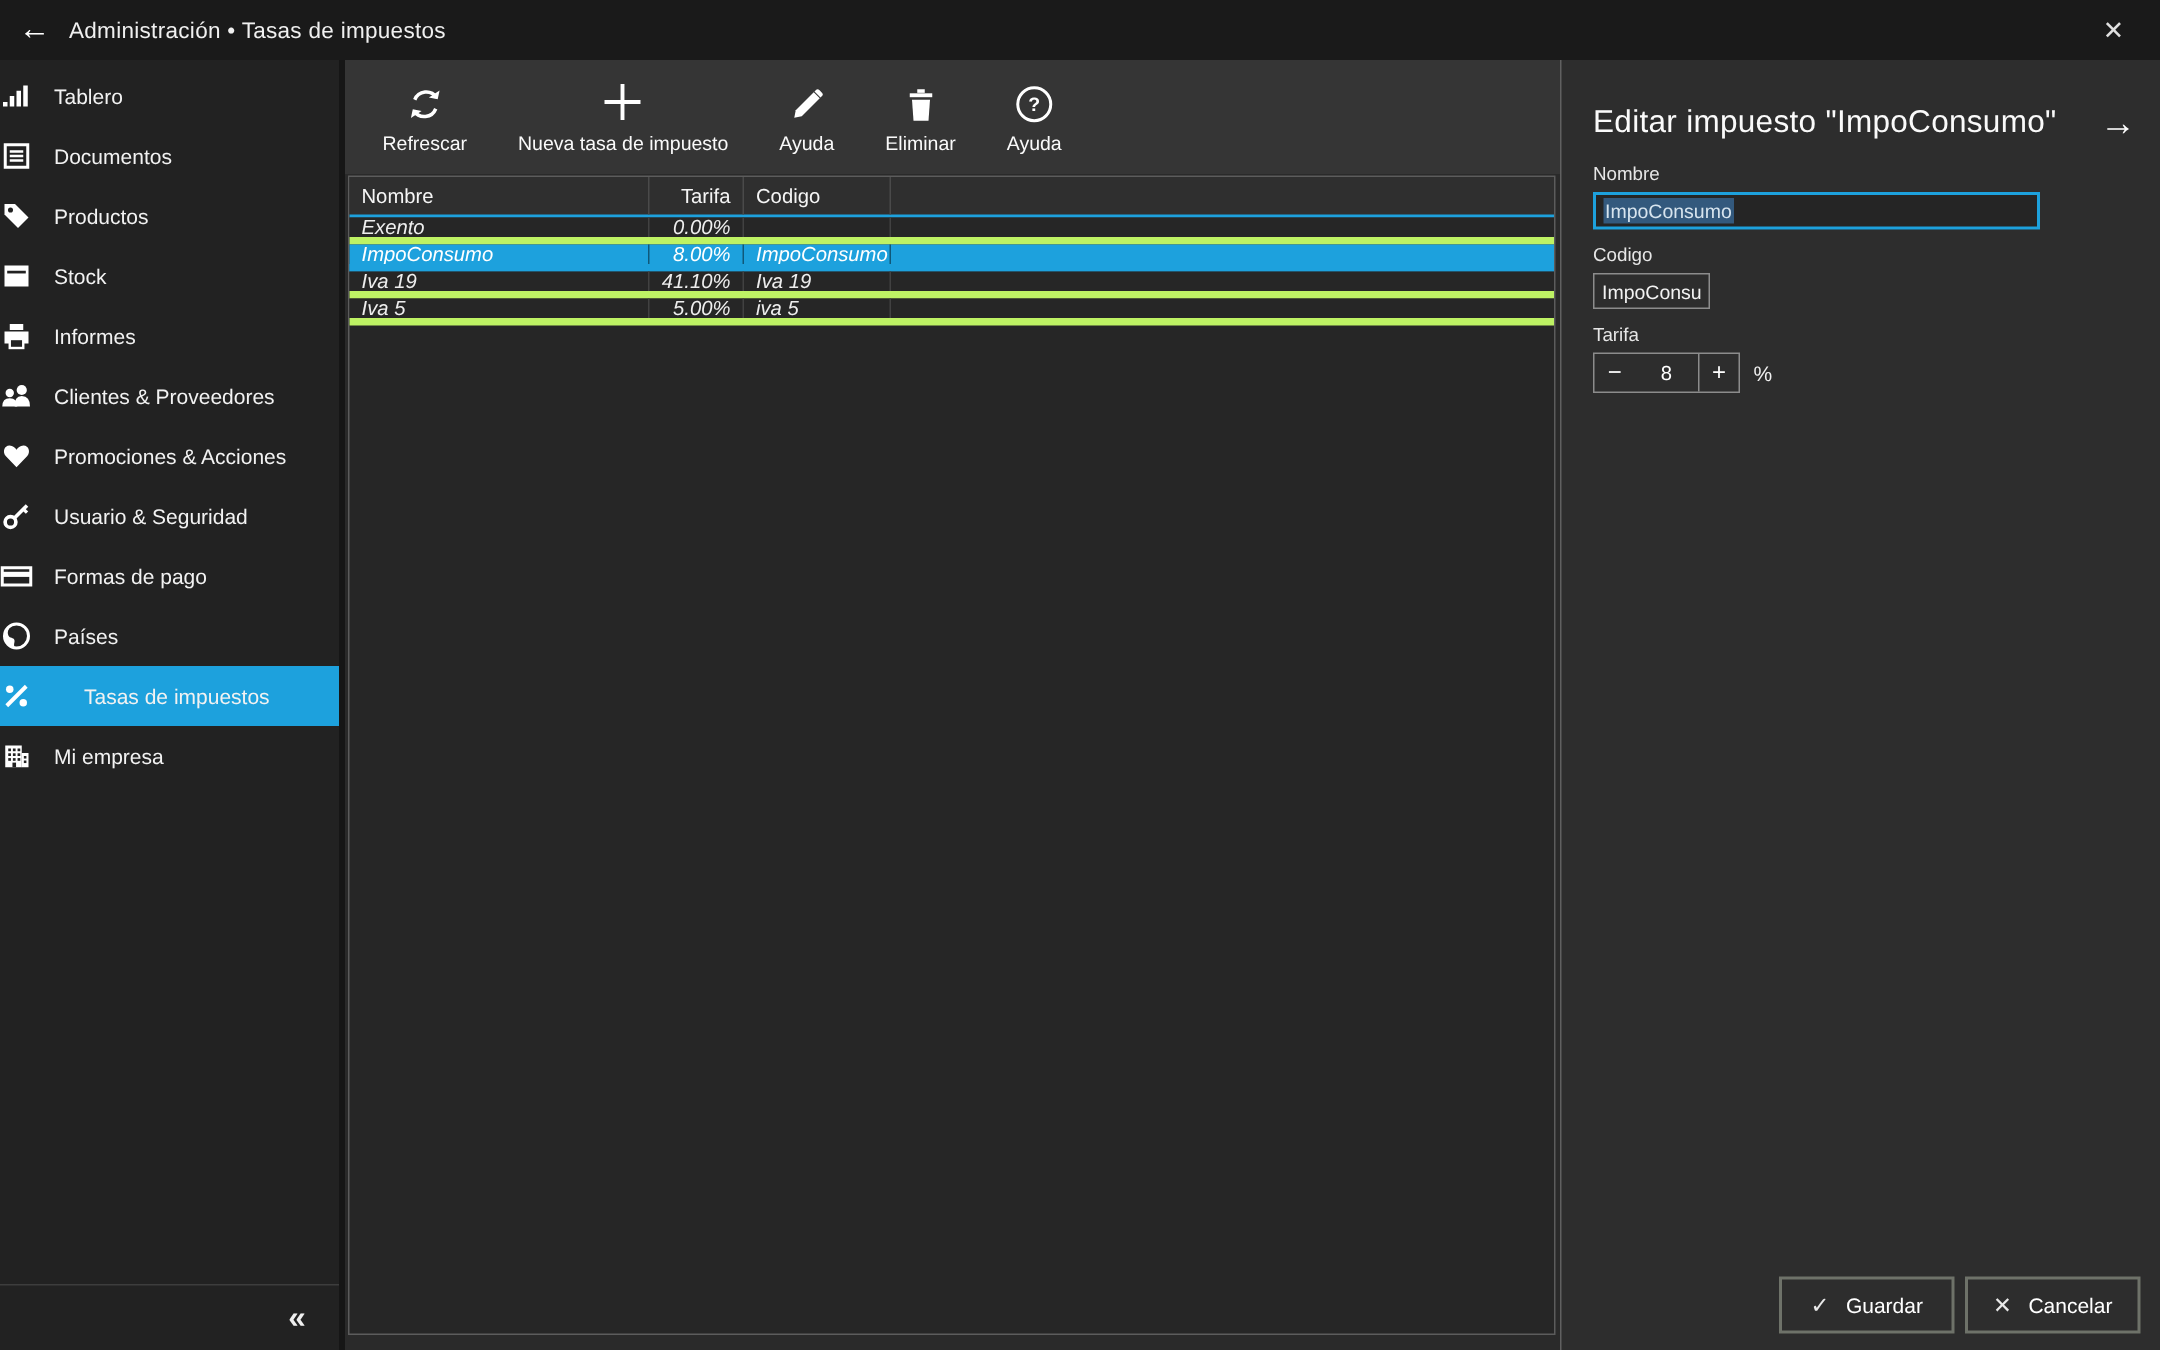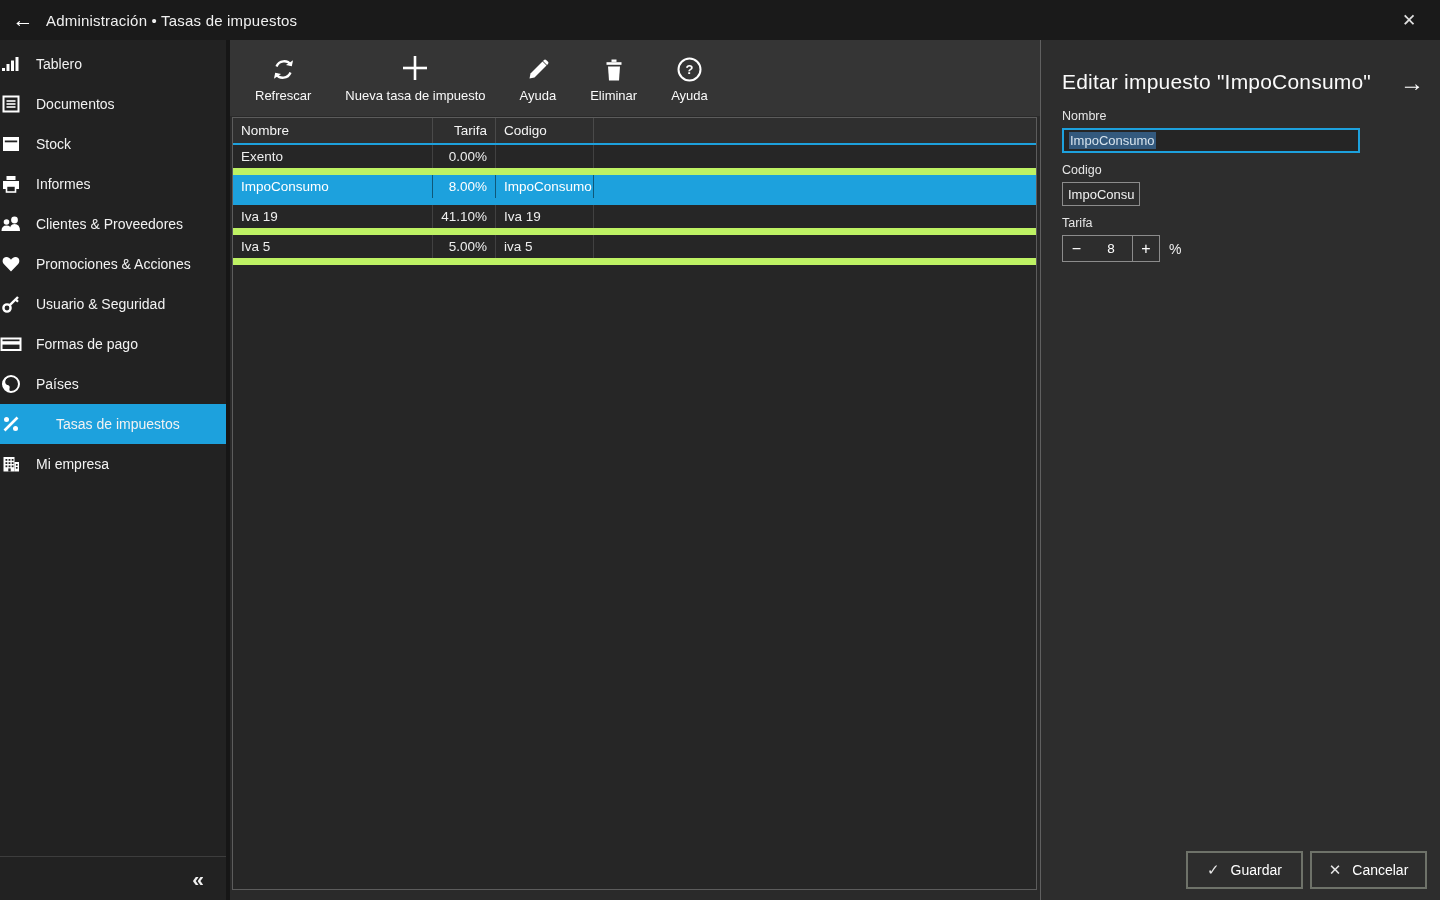--- a/index.html
+++ b/index.html
@@ -27,21 +27,21 @@
   
   .main { position:absolute; top:40px; left:226px; width:814px; height:860px; background:#2a2a2a; border-left:4px solid #161616; }
   .toolbar { position:absolute; top:0; left:0; width:100%; height:76px; background:#353535; display:flex; align-items:stretch; padding-left:8px; }
   .tool-btn { display:flex; flex-direction:column; align-items:center; justify-content:center; padding:0 17px; gap:5px; cursor:pointer; color:#fff; }
   .tool-icon { height:30px; display:flex; align-items:flex-end; justify-content:center; }
   .tool-label { font-size:13px; color:#fafafa; white-space:nowrap; }
 
   .table-wrap { position:absolute; top:77px; left:2px; right:3px; bottom:10px; background:#262626; border:1px solid #5c5c5c; }
   .thead { display:flex; height:27px; background:#2f2f2f; border-bottom:2px solid var(--accent); }
   .th { display:flex; align-items:center; padding:0 8px; font-size:13.5px; color:#f5f5f5; border-right:1px solid #4a4a4a; }
-  .trow { display:flex; height:30px; background:#262626; border-bottom:7px solid #bef264; cursor:pointer; }
+  .trow { display:flex; height:18px; background:#262626; border-bottom:5px solid #bef264; cursor:pointer;font-style:italic; }
   .td { display:flex; align-items:center; padding:0 8px; font-size:13.5px; color:#eeeeee; border-right:1px solid #414141; overflow:hidden; white-space:nowrap; }
   .trow.selected { background:var(--accent); border-bottom-color:var(--accent); }
   .trow.selected .td { border-right-color:rgba(0,0,0,0.45); color:#fff; }
   .col-nombre { width:200px; }
   .col-tarifa { width:63px; justify-content:flex-end; text-align:right; }
   .col-codigo { width:98px; }
   .col-rest   { flex:1; border-right:none !important; }
 
   
   .panel { position:absolute; top:40px; left:1040px; width:400px; height:860px; background:#2d2d2d; border-left:1px solid #606060; }
@@ -98,20 +98,29 @@
           <svg width="20" height="20" viewBox="0 0 20 20">
               <rect x="2.5" y="2.5" width="15" height="15" fill="none" stroke="#fff" stroke-width="2"></rect>
               <line x1="5.5" y1="7" x2="14.5" y2="7" stroke="#fff" stroke-width="1.6"></line>
               <line x1="5.5" y1="10" x2="14.5" y2="10" stroke="#fff" stroke-width="1.6"></line>
               <line x1="5.5" y1="13" x2="14.5" y2="13" stroke="#fff" stroke-width="1.6"></line>
             </svg>
         </span>
         <span class="side-label">Documentos</span>
       </div>
 
+      <div class="side-item">
+        <span class="side-icon">
+          <svg width="20" height="20" viewBox="0 0 20 20">
+              <path d="M2 2 h7 l9 9 -7 7 -9 -9 z" fill="#fff"></path>
+              <circle cx="6" cy="6" r="1.7" fill="#222"></circle>
+            </svg>
+        </span>
+        <span class="side-label">Productos</span>
+      </div>
 
       <div class="side-item">
         <span class="side-icon">
           <svg width="20" height="20" viewBox="0 0 20 20">
               <rect x="2" y="3" width="16" height="14" fill="#fff"></rect>
               <rect x="3.8" y="6.5" width="12.4" height="1.8" fill="#222"></rect>
             </svg>
         </span>
         <span class="side-label">Stock</span>
       </div>

